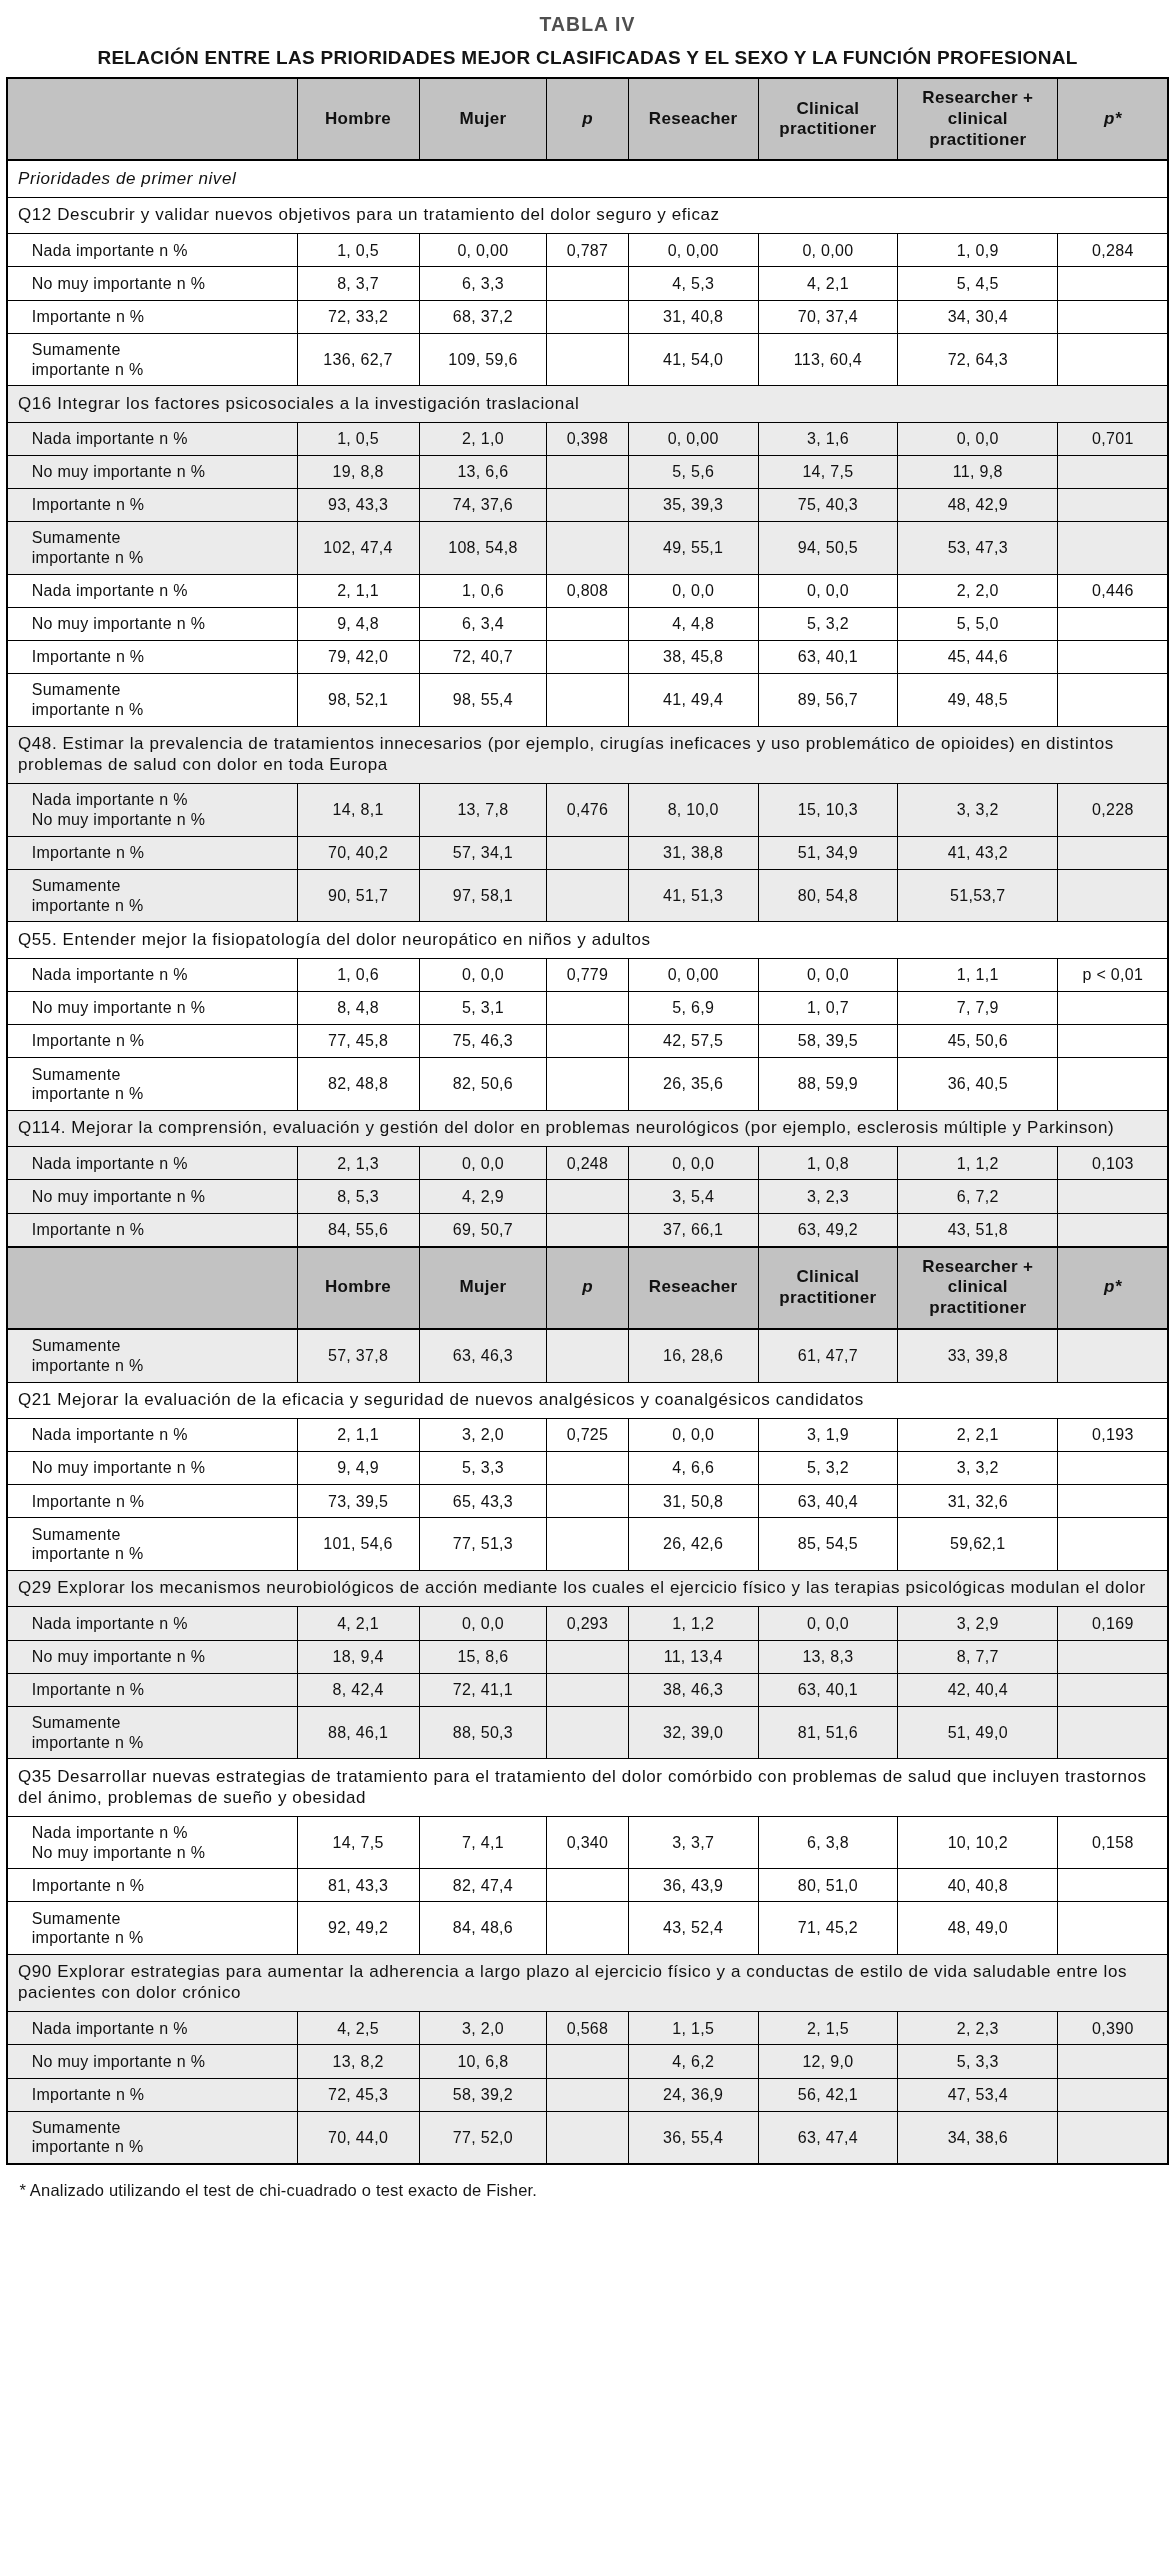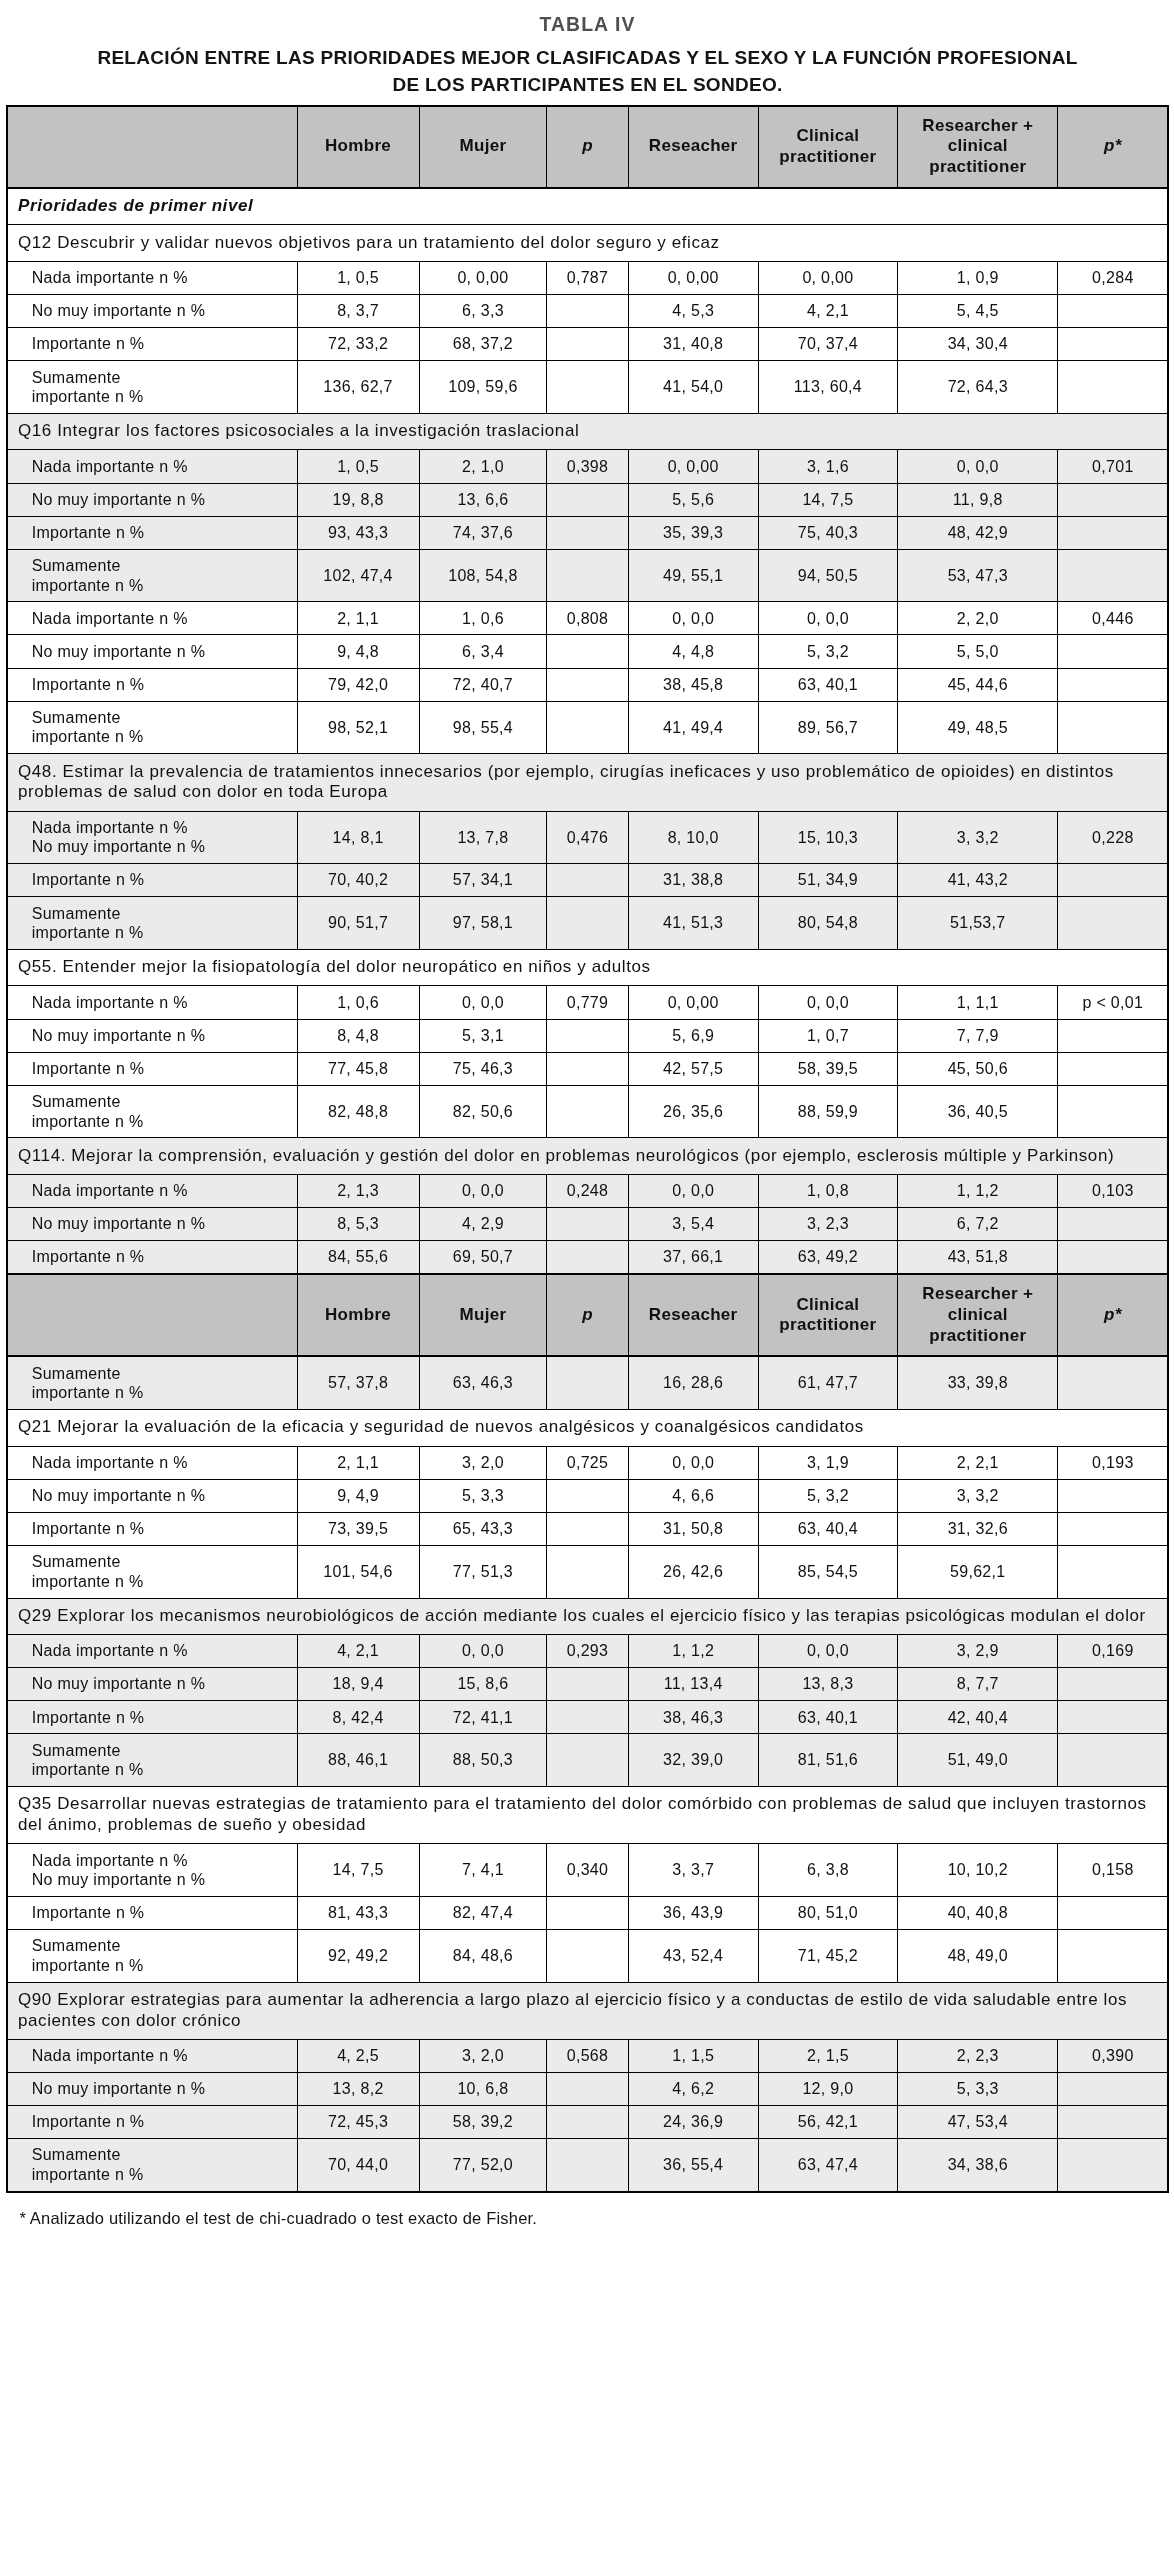--- a/index.html
+++ b/index.html
@@ -69,38 +69,37 @@
     border-bottom: 2.9px solid #000;
   }
   td.italic { font-style: italic; }
 
   tr.sectionRow td, tr.questionRow td {
     text-align: left;
     padding: 7.4px 10.3px;
     font-size: 17px;
     letter-spacing: 0.6px;
   }
-  tr.sectionRow td { font-style: italic; font-weight: bold; }
+  tr.sectionRow td { font-style: italic; }
 
   .footnote {
     margin-top: 16px;
     padding-left: 13.7px;
     font-size: 16.5px;
     letter-spacing: 0.2px;
     color: #151515;
   }
 </style>
 </head>
 <body>
 
 <div class="page">
   <div class="title-block">
     <div class="table-label">TABLA IV</div>
     <div class="table-caption">RELACIÓN ENTRE LAS PRIORIDADES MEJOR CLASIFICADAS Y EL SEXO Y LA FUNCIÓN PROFESIONAL</div>
-    <div class="table-caption">DE LOS PARTICIPANTES EN EL SONDEO.</div>
   </div>
 
   <table class="main">
     <colgroup>
       <col class="c0">
         <col class="c1">
         <col class="c2">
         <col class="c3">
       <col class="c4">
         <col class="c5">

